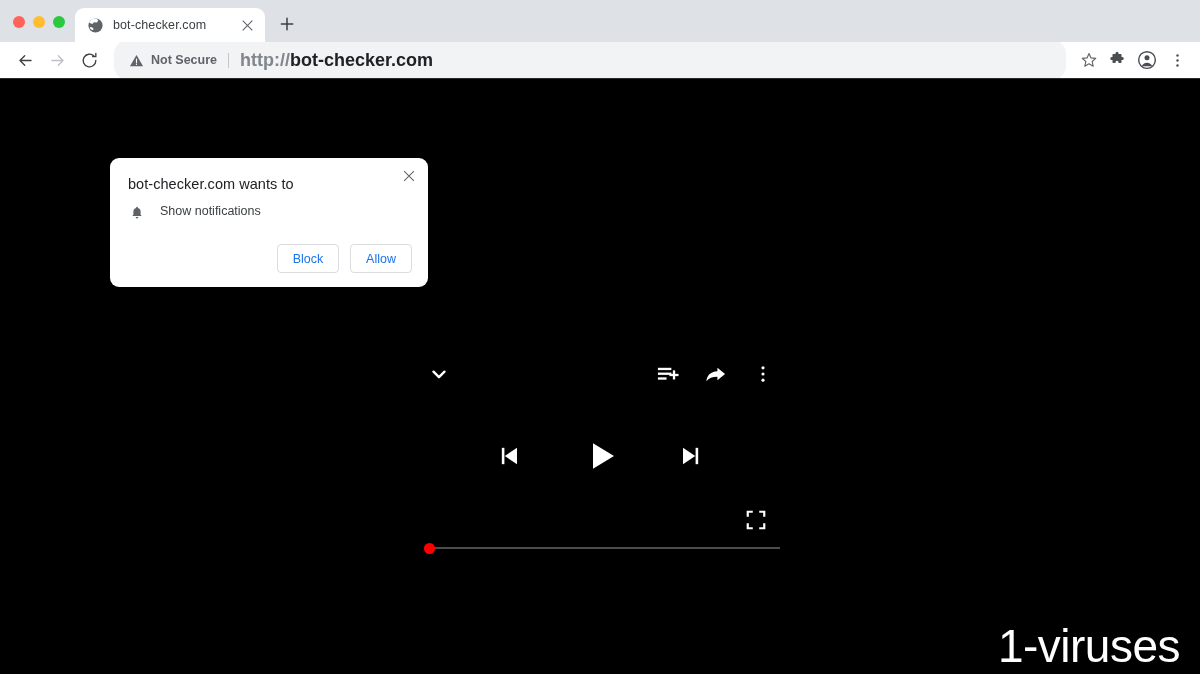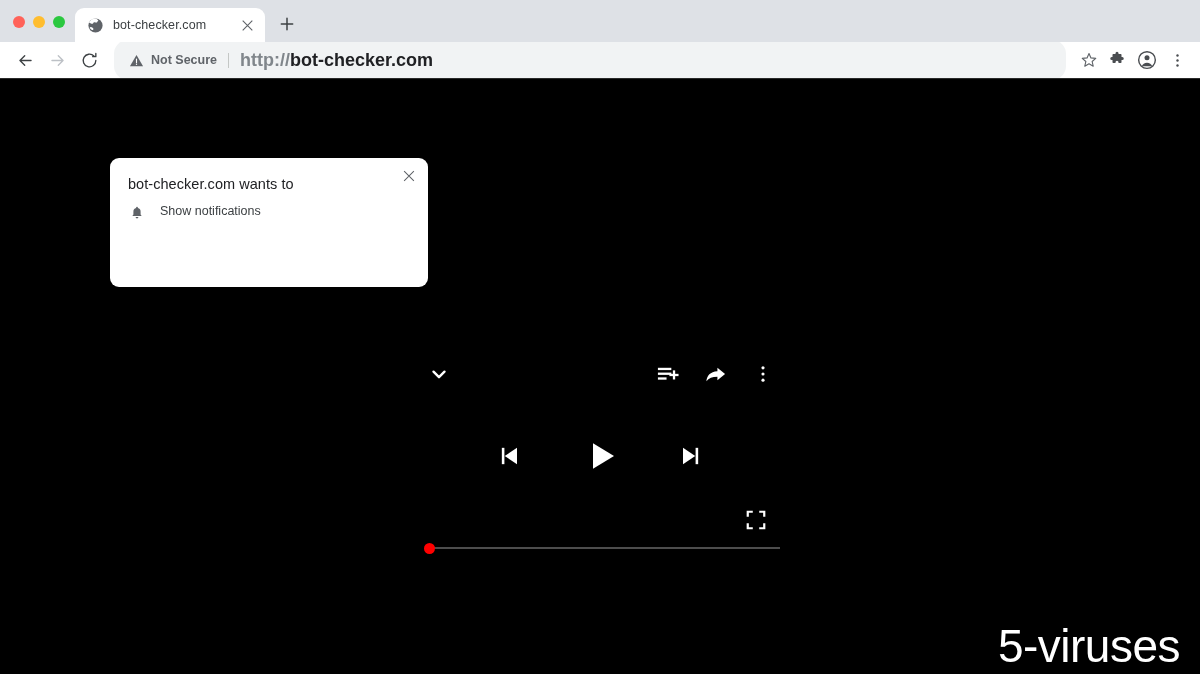--- a/index.html
+++ b/index.html
@@ -329,21 +329,21 @@
           <path d="M8.5 21 H3 V15.5" stroke="#fff" stroke-width="2.4" fill="none"></path>
         </svg>
       </div>
 
       <div class="vp-progress">
         <div class="vp-track"></div>
         <div class="vp-thumb"></div>
       </div>
     </div>
 
-    <div class="watermark">5-viruses</div>
+    <div class="watermark">1-viruses</div>
 
     <div class="perm-bubble">
 
       <div class="perm-close">
         <svg viewBox="0 0 16 16" width="12" height="12">
           <path d="M1.5 1.5 L14.5 14.5 M14.5 1.5 L1.5 14.5" stroke="#5f6368" stroke-width="1.4" fill="none"></path>
         </svg>
       </div>
 
       <div class="perm-title">bot-checker.com wants to</div>
@@ -351,16 +351,20 @@
       <div class="perm-row">
         <span class="perm-bell">
           <svg viewBox="0 0 24 24" width="16" height="16">
             <path d="M12 2.6a1.3 1.3 0 0 1 1.3 1.3v.6A5.6 5.6 0 0 1 17.4 10v4.2l1.6 2.4H5l1.6-2.4V10a5.6 5.6 0 0 1 4.1-5.5v-.6A1.3 1.3 0 0 1 12 2.6z" fill="#5f6368"></path>
             <path d="M9.9 18.1h4.2a2.1 2.1 0 0 1-4.2 0z" fill="#5f6368"></path>
           </svg>
         </span>
         <span class="perm-label">Show notifications</span>
       </div>
 
+      <div class="perm-actions">
+        <button class="perm-btn">Block</button>
+        <button class="perm-btn">Allow</button>
+      </div>
     </div>
 
   </div>
 </div>
 
 </body></html>

